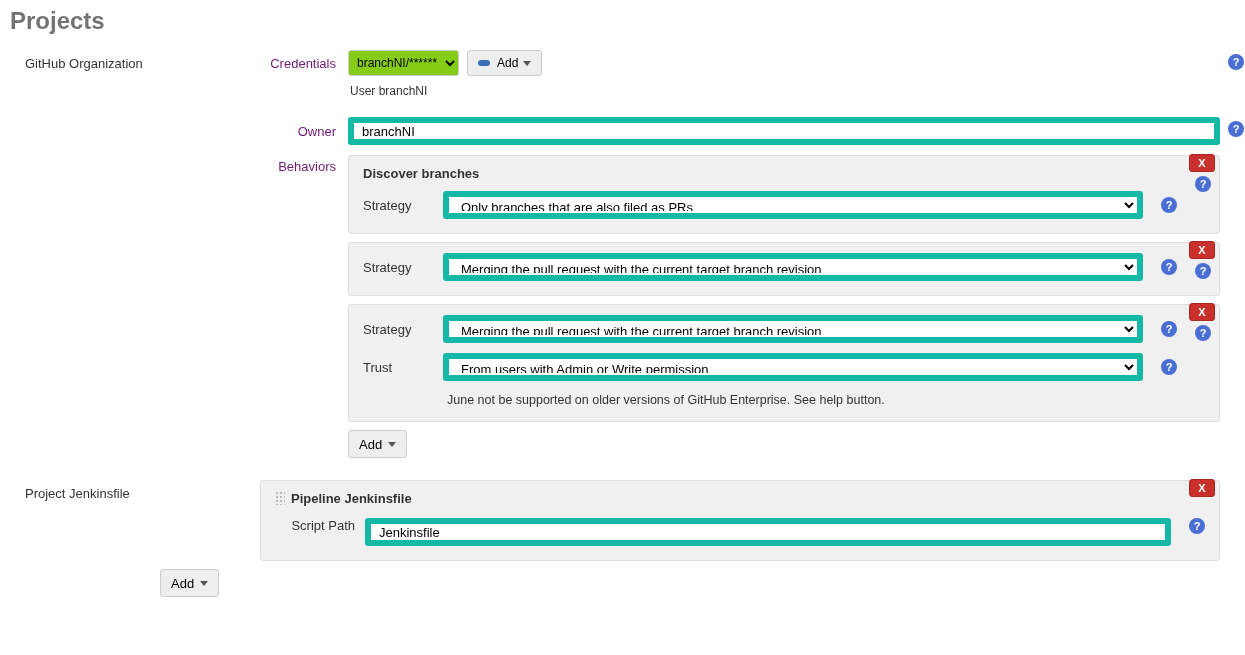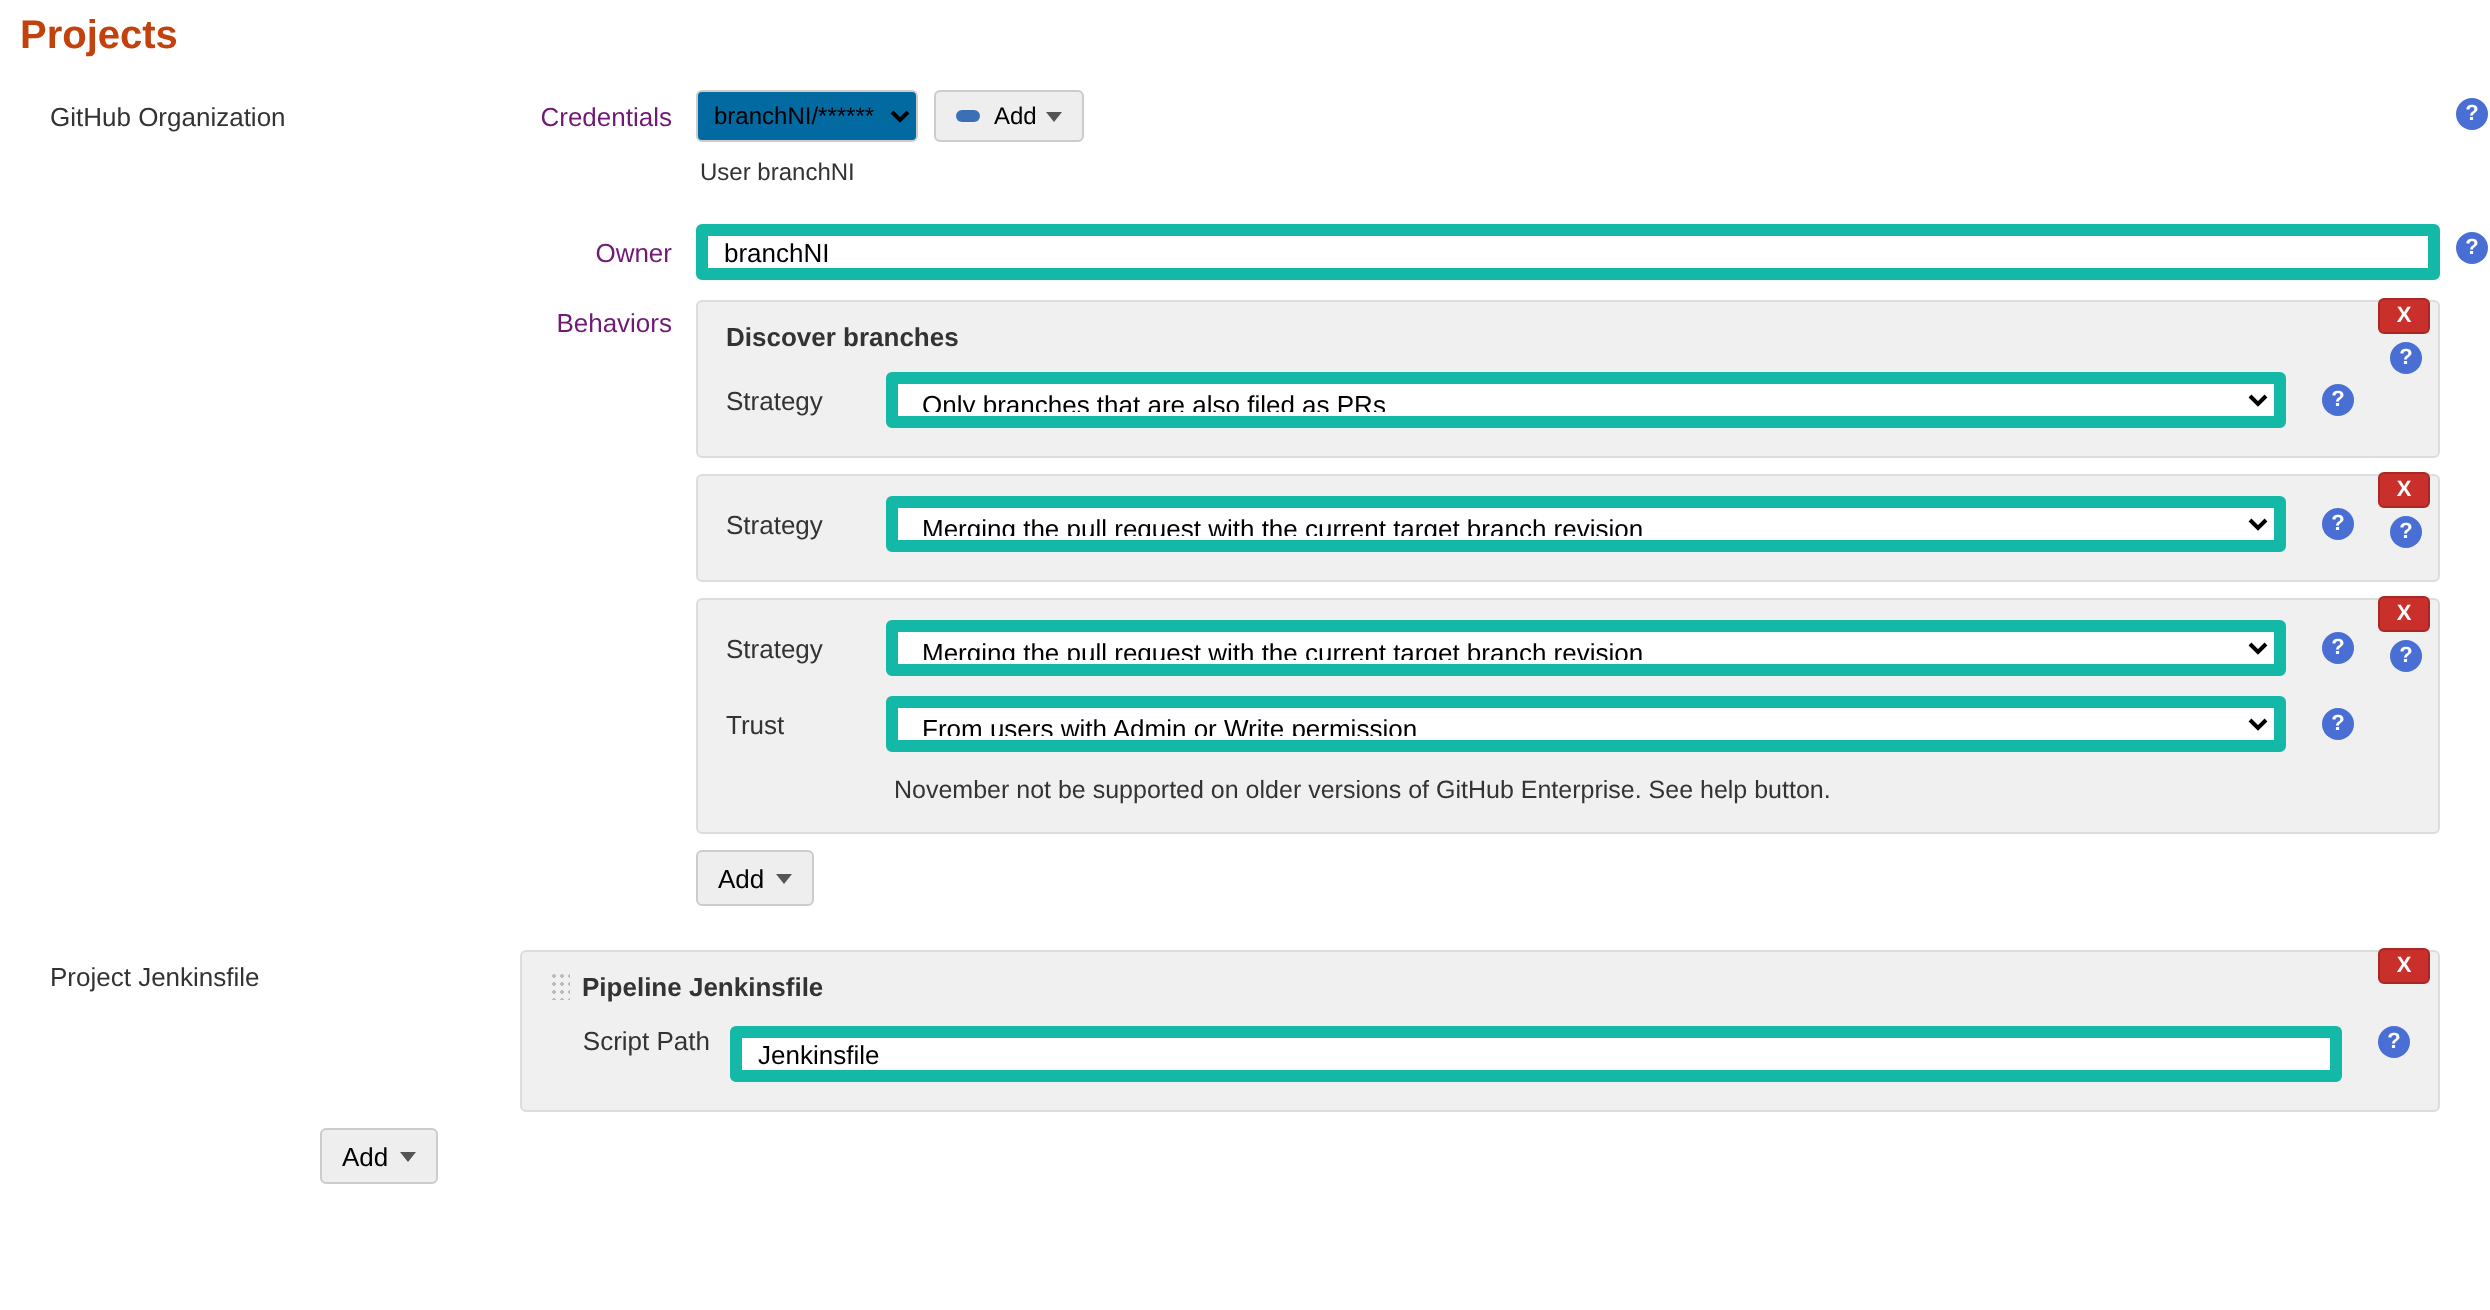--- a/index.html
+++ b/index.html
@@ -5,24 +5,24 @@
   * { box-sizing: border-box; }
   body {
     font-family: Helvetica, Arial, sans-serif;
     font-size: 13px;
     color: #333;
     background: #fff;
     margin: 0;
     padding: 2px 10px 20px 10px;
   }
   h2.section-header {
-    font-size: 20px;
+    font-size: 24px;
     font-weight: bold;
     margin: 5px 0 15px 0;
-    color: #c2410c;
+    color: #737373;
   }
   .row {
     display: flex;
     align-items: flex-start;
     margin-bottom: 5px;
   }
   .label-col {
     width: 250px;
     padding-left: 15px;
     padding-top: 6px;
@@ -43,21 +43,21 @@
     width: 88px;
     text-align: right;
     padding-right: 12px;
     color: #701a75;
   }
   .inner-field { flex: 1; }
   select.credentials-select {
     height: 26px;
     border: 1px solid #ccc;
     border-radius: 3px;
-    background: #0369a1;
+    background: #84cc16;
     padding: 2px 4px;
     font-size: 12px;
   }
   button.small-btn {
     height: 26px;
     background: #eee;
     border: 1px solid #ccc;
     border-radius: 3px;
     padding: 0 10px;
     font-size: 12px;
@@ -306,21 +306,21 @@
             </select>
             <span class="help-icon-inline">?</span>
           </div>
           <div class="card-inner-row">
             <div class="card-inner-label">Trust</div>
             <select class="wide-select" style="flex:1; max-width:700px;">
               <option>From users with Admin or Write permission</option>
             </select>
             <span class="help-icon-inline">?</span>
           </div>
-          <div class="card-note">November not be supported on older versions of GitHub Enterprise. See help button.</div>
+          <div class="card-note">June not be supported on older versions of GitHub Enterprise. See help button.</div>
         </div>
 
         <div class="add-btn-row">
           <button class="add-btn">
             <span>Add</span>
             <span class="caret"></span>
           </button>
         </div>
 
       </div>

